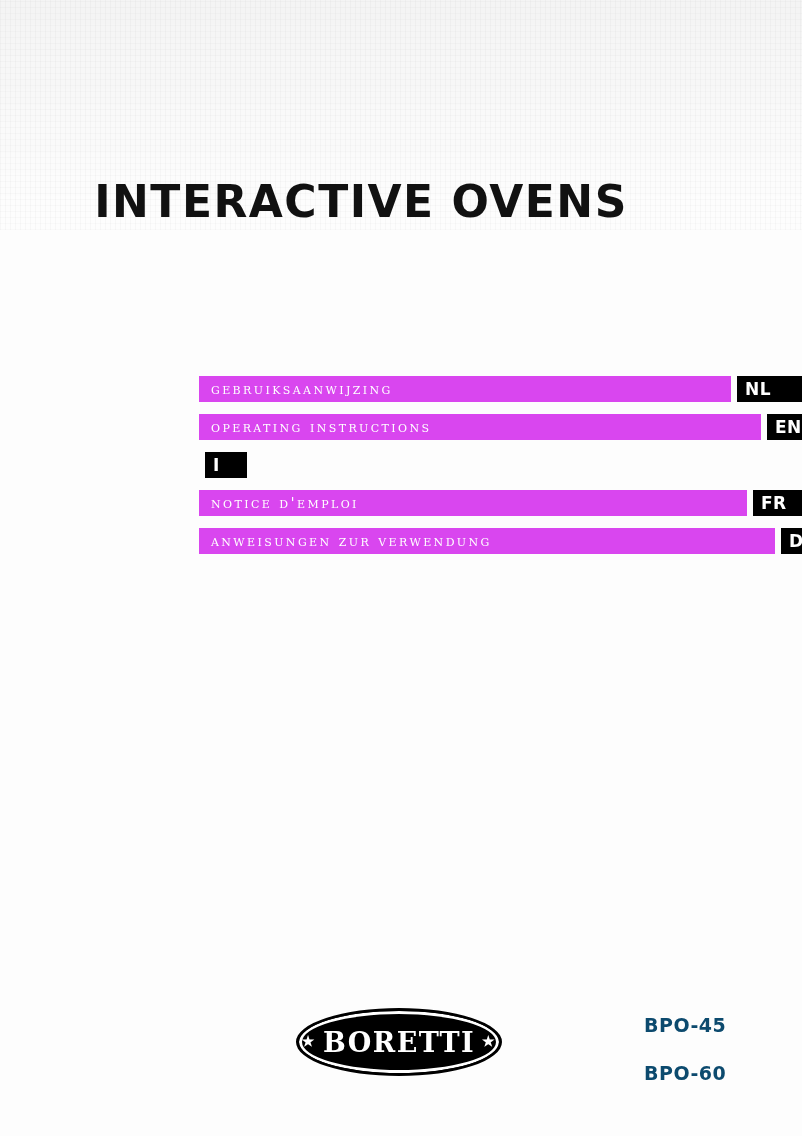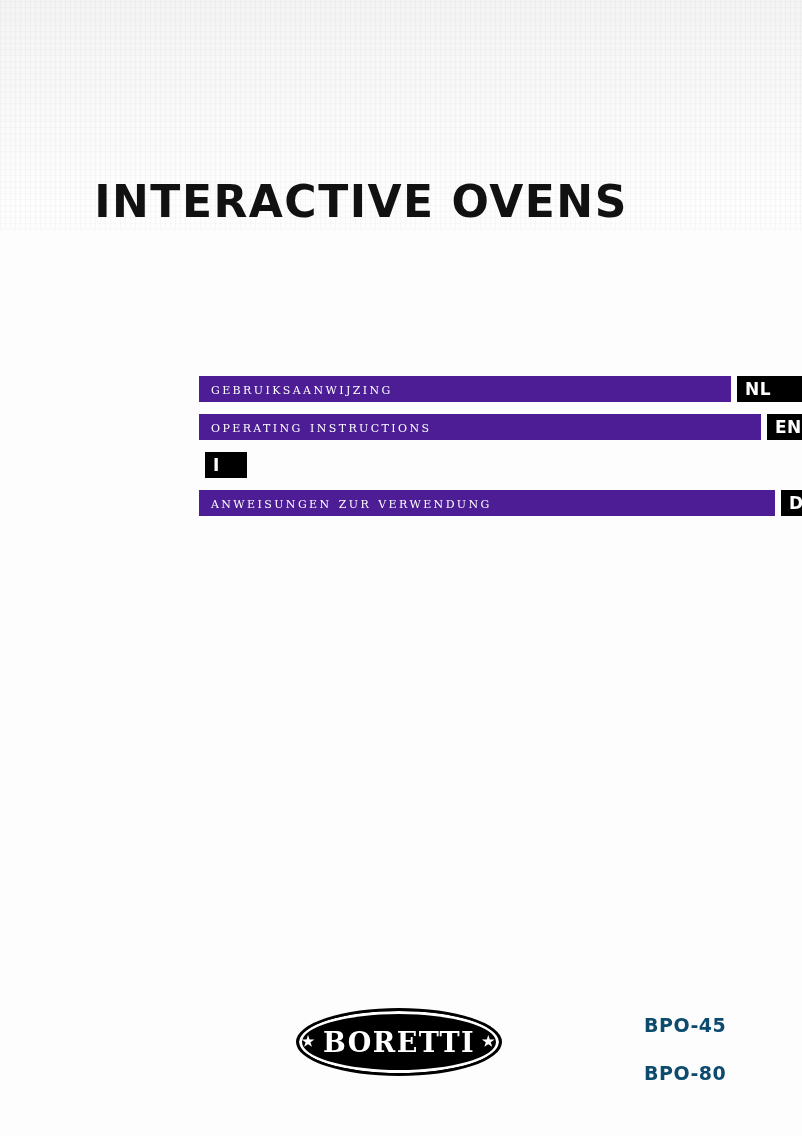--- a/index.html
+++ b/index.html
@@ -60,21 +60,21 @@
   }
 
   .lang-row {
     display: flex;
     align-items: stretch;
     height: 26px;
     margin-bottom: 12px;
   }
 
   .lang-name {
-    background: #4c1d95;
+    background: #d946ef;
     color: #ffffff;
     flex: 1 1 auto;
     display: flex;
     align-items: center;
     padding-left: 12px;
     box-sizing: border-box;
     font-family: "DejaVu Serif", serif;
     font-size: 15px;
     letter-spacing: 2.4px;
     font-variant: small-caps;
@@ -184,35 +184,39 @@
 
     <div class="lang-row r2">
       <div class="lang-name">Operating instructions</div>
       <div class="lang-code">EN</div>
     </div>
 
     <div class="lang-row r3">
       <div class="lang-code">I</div>
     </div>
 
+    <div class="lang-row r4">
+      <div class="lang-name">Notice d'emploi</div>
+      <div class="lang-code">FR</div>
+    </div>
 
     <div class="lang-row r5">
       <div class="lang-name">Anweisungen zur Verwendung</div>
       <div class="lang-code">DE</div>
     </div>
 
   </div>
 
   <div class="logo">
     <div class="logo-ellipse"></div>
     <div class="logo-text">
       <span class="logo-star left">★</span>
       <span>BORETTI</span>
       <span class="logo-star right">★</span>
     </div>
   </div>
 
   <div class="models">
     <div class="model">BPO-45</div>
-    <div class="model">BPO-80</div>
+    <div class="model">BPO-60</div>
   </div>
 
 </div>
 
 </body></html>

